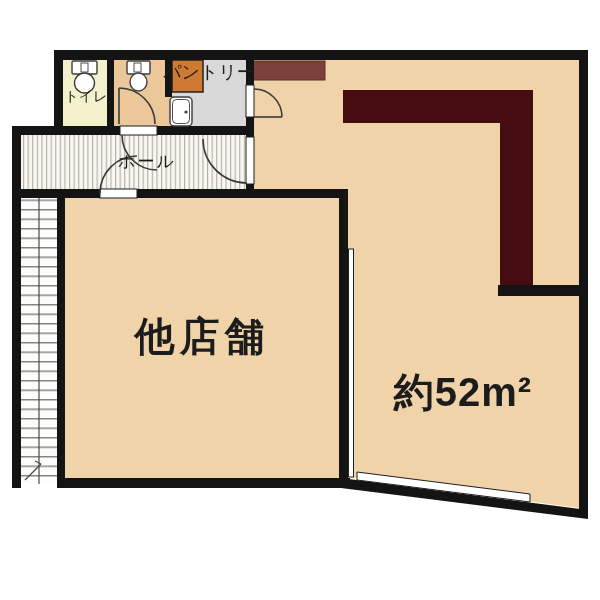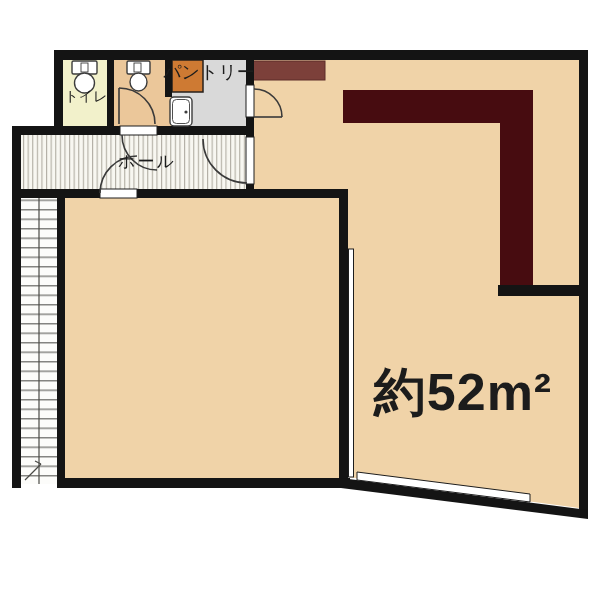--- a/index.html
+++ b/index.html
@@ -24,21 +24,21 @@
   .stair-extra{stroke:var(--stair-line);stroke-width:1.2;fill:none;}
   .room-label{
     position:absolute;transform:translate(-50%,-50%);
     color:var(--label,#1c1c1c);white-space:nowrap;line-height:1;
     font-weight:500;
   }
   .lbl-toilet{left:86px;top:96px;font-size:14px;}
   .lbl-pantry{left:209px;top:72px;font-size:18px;}
   .lbl-hall{left:135px;top:161px;font-size:17px;letter-spacing:2px;margin-left:12px;}
   .lbl-other-shop{left:202px;top:336px;font-size:40px;letter-spacing:5px;font-weight:600;}
-  .lbl-main-area{left:463px;top:392px;font-size:52px;letter-spacing:1px;font-weight:600;}
+  .lbl-main-area{left:463px;top:392px;font-size:40px;letter-spacing:1px;font-weight:600;}
 </style>
 </head>
 <body>
 
 <div class="stage">
 
   <svg class="plan-svg" width="600" height="600" viewBox="0 0 600 600">
     <defs>
       <pattern id="hallStripes" width="4.6" height="8" patternUnits="userSpaceOnUse">
         <rect width="4.6" height="8" style="fill:var(--hall-bg)"></rect>
@@ -123,14 +123,15 @@
     <g>
       <rect class="fix" x="170" y="97" width="22" height="29" rx="4"></rect>
       <rect class="fix-thin" x="172.5" y="99.5" width="17" height="24" rx="4"></rect>
       <circle cx="186" cy="112" r="1.6" fill="#3c3c3c"></circle>
     </g>
   </svg>
 
   <div class="room-label lbl-toilet">トイレ</div>
   <div class="room-label lbl-pantry">パントリー</div>
   <div class="room-label lbl-hall">ホール</div>
+  <div class="room-label lbl-other-shop">他店舗</div>
   <div class="room-label lbl-main-area">約52m²</div>
 </div>
 
 </body></html>

